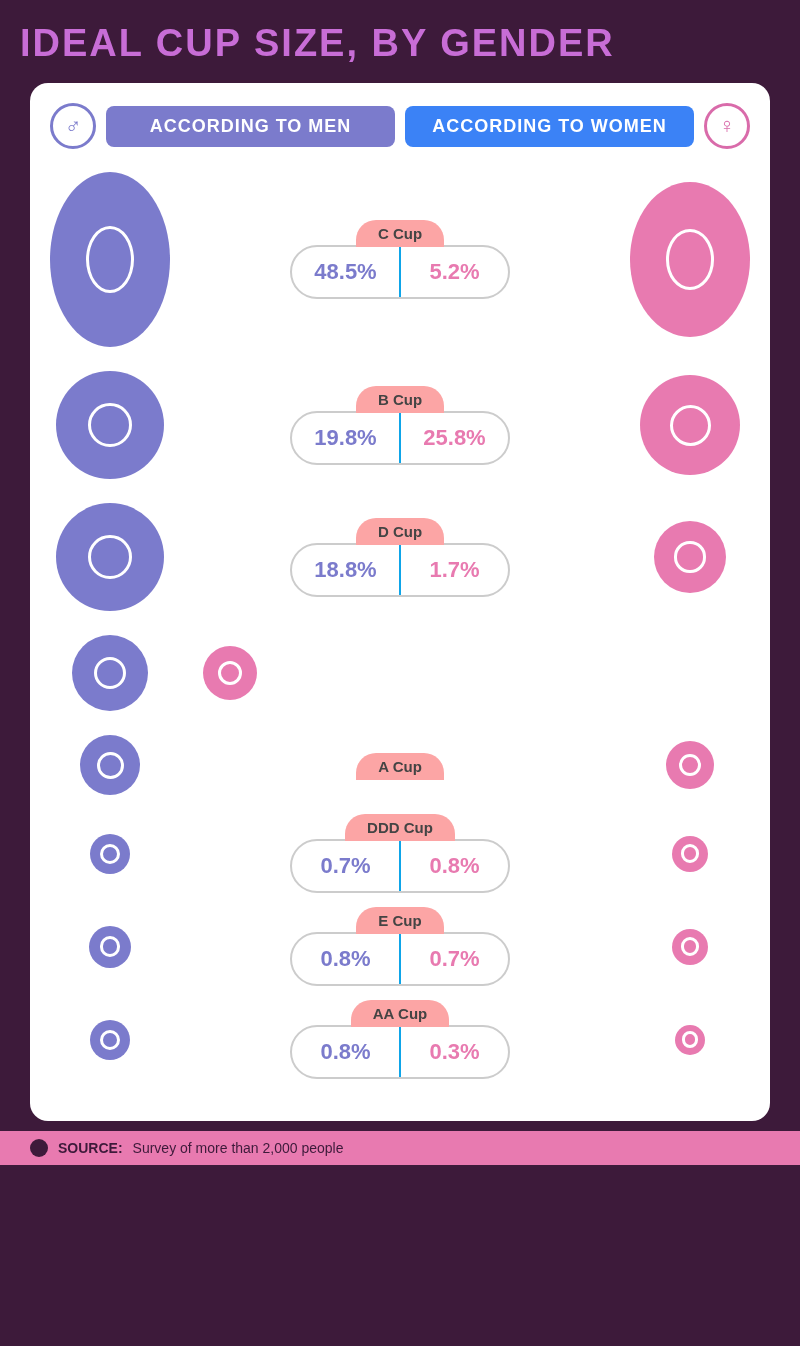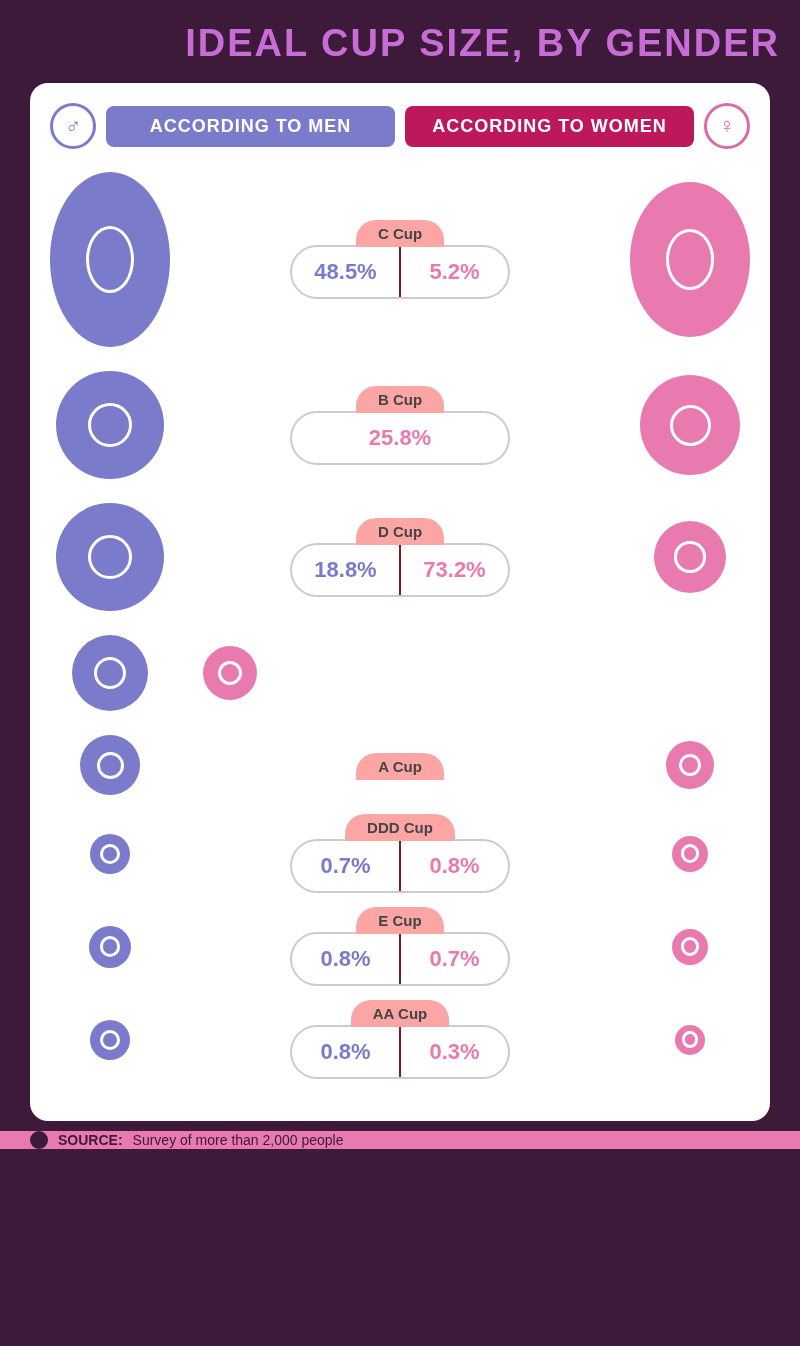--- a/index.html
+++ b/index.html
@@ -8,21 +8,21 @@
       min-height: 1346px;
       background: #3d1a3a;
       font-family: Arial, sans-serif;
       display: flex;
       flex-direction: column;
       align-items: center;
     }
     #main-title {
       width: 100%;
       padding: 22px 20px 18px;
-      text-align: right;
+      text-align: left;
       font-size: 38px;
       font-weight: 900;
       color: white;
       letter-spacing: 2px;
       text-transform: uppercase;
     }
     #main-title span {
       color: #c86dd6;
     }
     #card {
@@ -63,21 +63,21 @@
       border-radius: 8px;
       font-size: 18px;
       font-weight: 800;
       letter-spacing: 1px;
     }
     .legend-btn.men {
       background: #7b7bcc;
       color: white;
     }
     .legend-btn.women {
-      background: #be185d;
+      background: #3b82f6;
       color: white;
     }
     .cup-row {
       display: flex;
       align-items: center;
       margin-bottom: 14px;
       position: relative;
     }
     .circle-left {
       flex-shrink: 0;
@@ -135,29 +135,29 @@
     }
     .cup-val {
       flex: 1;
       padding: 12px 0;
       text-align: center;
       font-size: 22px;
       font-weight: 800;
     }
     .cup-val.men-val {
       color: #7b7bcc;
-      border-right: 2px solid #7f1d1d;
+      border-right: 2px solid #0ea5e9;
     }
     .cup-val.women-val {
       color: #e87ab0;
     }
     #footer {
       width: 800px;
       background: #e87ab0;
-      padding: 0 30px;
+      padding: 8px 30px;
       display: flex;
       align-items: center;
       gap: 10px;
       font-size: 14px;
       color: #3d1a3a;
     }
     #footer .dot {
       width: 18px;
       height: 18px;
       border-radius: 50%;
@@ -199,36 +199,37 @@
         <div class="bubble pink" style="width:155px; height:155px;"></div>
       </div>
     </div>
       <div class="cup-row">
       <div class="circle-left" style="width:120px; height:118px;">
         <div class="bubble" style="width:108px; height:108px;"></div>
       </div>
       <div class="cup-center">
         <div class="cup-label">B Cup</div>
         <div class="cup-values">
+          <div class="cup-val men-val">19.8%</div>
           <div class="cup-val women-val">25.8%</div>
         </div>
       </div>
       <div class="circle-right" style="width:120px; height:118px;">
         <div class="bubble pink" style="width:100px; height:100px;"></div>
       </div>
     </div>
       <div class="cup-row">
       <div class="circle-left" style="width:120px; height:118px;">
         <div class="bubble" style="width:108px; height:108px;"></div>
       </div>
       <div class="cup-center">
         <div class="cup-label">D Cup</div>
         <div class="cup-values">
           <div class="cup-val men-val">18.8%</div>
-          <div class="cup-val women-val">73.2%</div>
+          <div class="cup-val women-val">1.7%</div>
         </div>
       </div>
       <div class="circle-right" style="width:120px; height:118px;">
         <div class="bubble pink" style="width:72px; height:72px;"></div>
       </div>
     </div>
       <div class="cup-row">
       <div class="circle-left" style="width:120px; height:86px;">
         <div class="bubble" style="width:76px; height:76px;"></div>
       </div>

